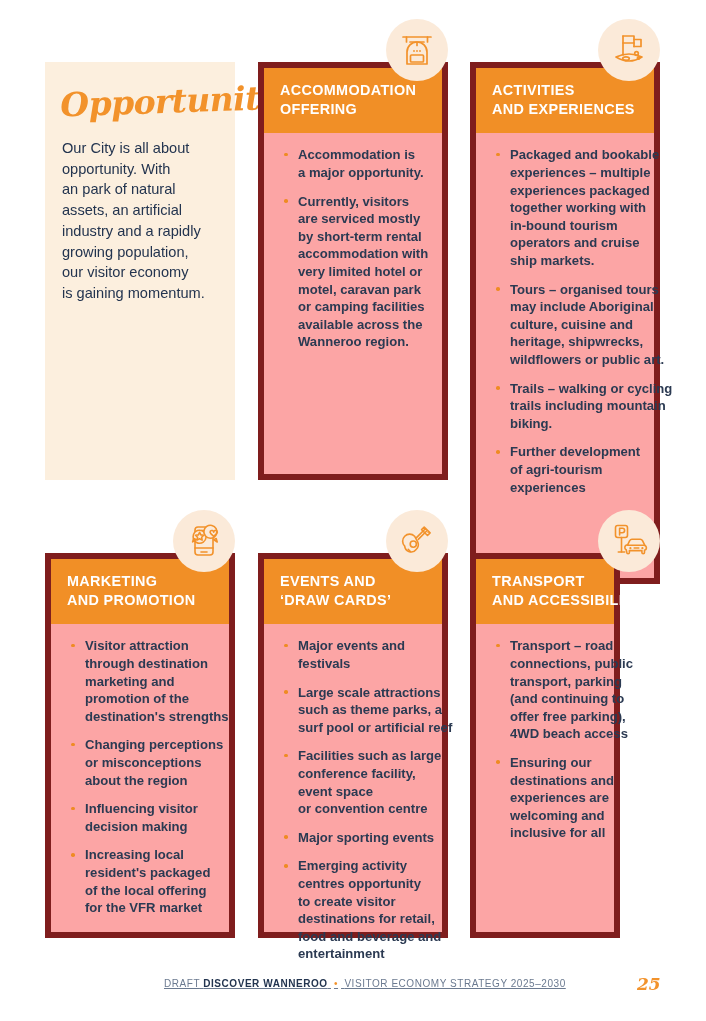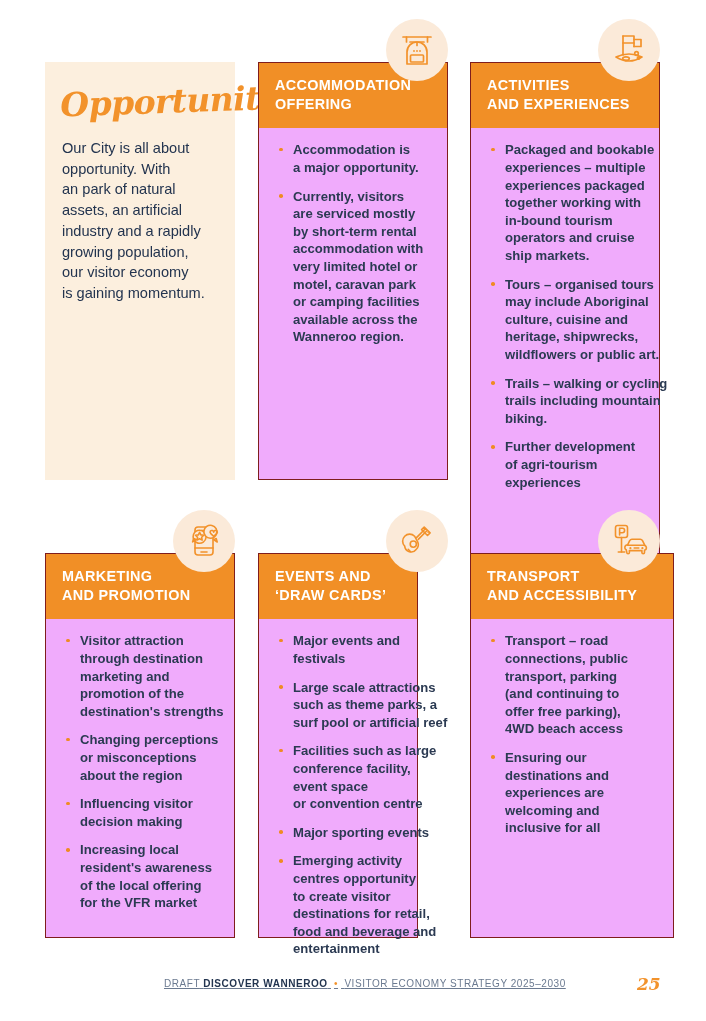--- a/index.html
+++ b/index.html
@@ -23,22 +23,22 @@
     height: 1021px;
   }
 
   
   .card {
     position: absolute;
     box-sizing: border-box;
   }
 
   .card.white {
-    background: #f0abfc;
-    border: 1px solid #7f1d1d;
+    background: #fca5a5;
+    border: 6px solid #7f1d1d;
   }
 
   .card.cream {
     background: #fcefde;
     border: none;
   }
 
   .card-header {
     background: #f18f26;
     color: #ffffff;
@@ -268,29 +268,29 @@
           <span class="ln">about the region</span>
         </li>
         <li>
           <span class="dot"></span>
           <span class="ln">Influencing visitor</span>
           <span class="ln">decision making</span>
         </li>
         <li>
           <span class="dot"></span>
           <span class="ln">Increasing local</span>
-          <span class="ln">resident's awareness</span>
+          <span class="ln">resident's packaged</span>
           <span class="ln">of the local offering</span>
           <span class="ln">for the VFR market</span>
         </li>
       </ul>
     </div>
   </div>
 
-  <div class="card white" style="left:258px; top:553px; width:160px; height:385px;">
+  <div class="card white" style="left:258px; top:553px; width:190px; height:385px;">
     <div class="card-header">
       <span class="hline">EVENTS AND</span>
       <span class="hline">‘DRAW CARDS’</span>
     </div>
     <div class="card-body">
       <ul class="bullets">
         <li>
           <span class="dot"></span>
           <span class="ln">Major events and</span>
           <span class="ln">festivals</span>
@@ -318,21 +318,21 @@
           <span class="ln">centres opportunity</span>
           <span class="ln">to create visitor</span>
           <span class="ln">destinations for retail,</span>
           <span class="ln">food and beverage and</span>
           <span class="ln">entertainment</span>
         </li>
       </ul>
     </div>
   </div>
 
-  <div class="card white" style="left:470px; top:553px; width:204px; height:385px;">
+  <div class="card white" style="left:470px; top:553px; width:150px; height:385px;">
     <div class="card-header">
       <span class="hline">TRANSPORT</span>
       <span class="hline">AND ACCESSIBILITY</span>
     </div>
     <div class="card-body">
       <ul class="bullets">
         <li>
           <span class="dot"></span>
           <span class="ln">Transport – road</span>
           <span class="ln">connections, public</span>

